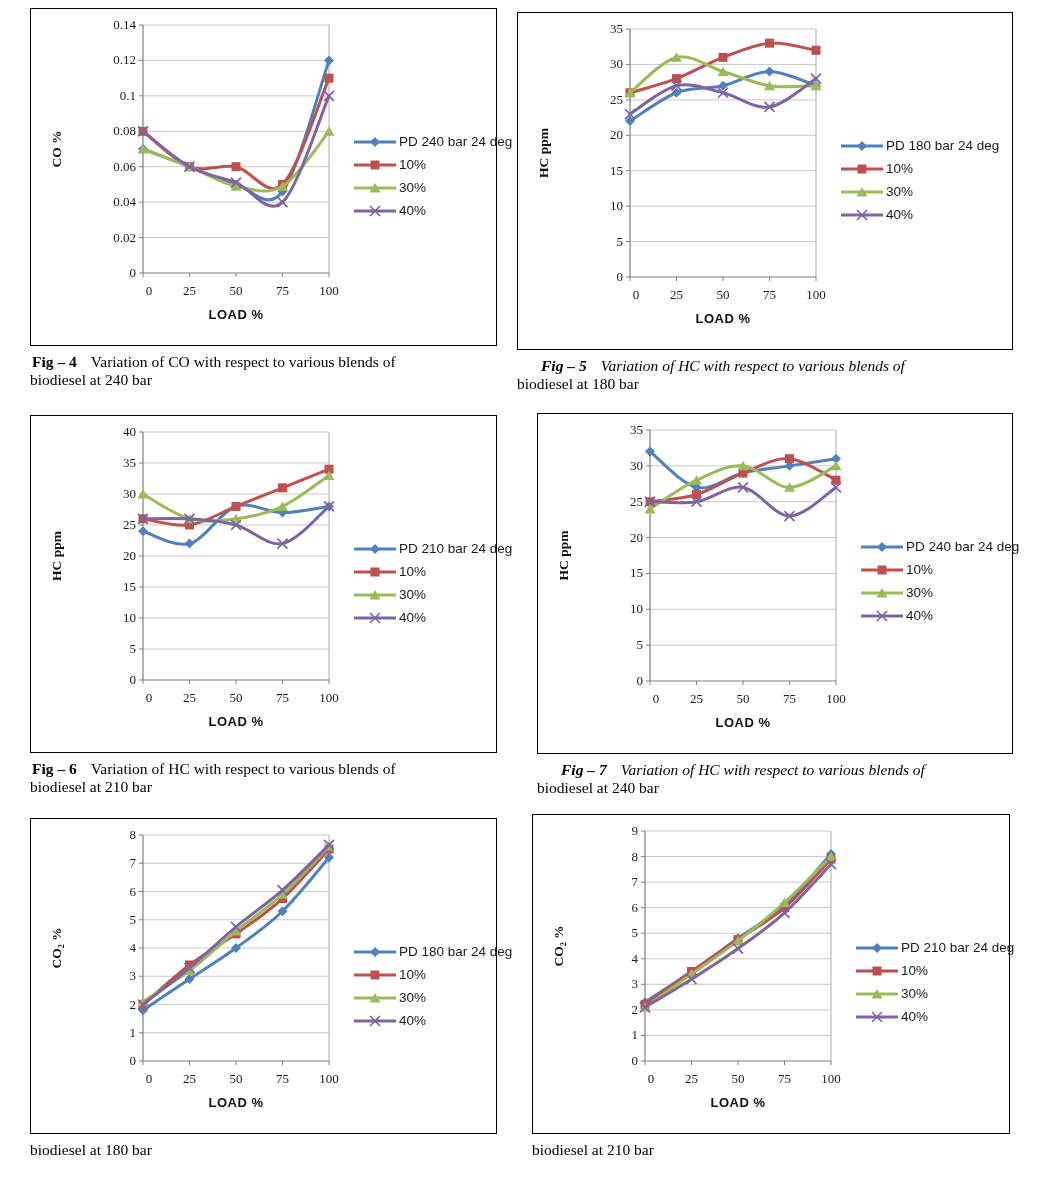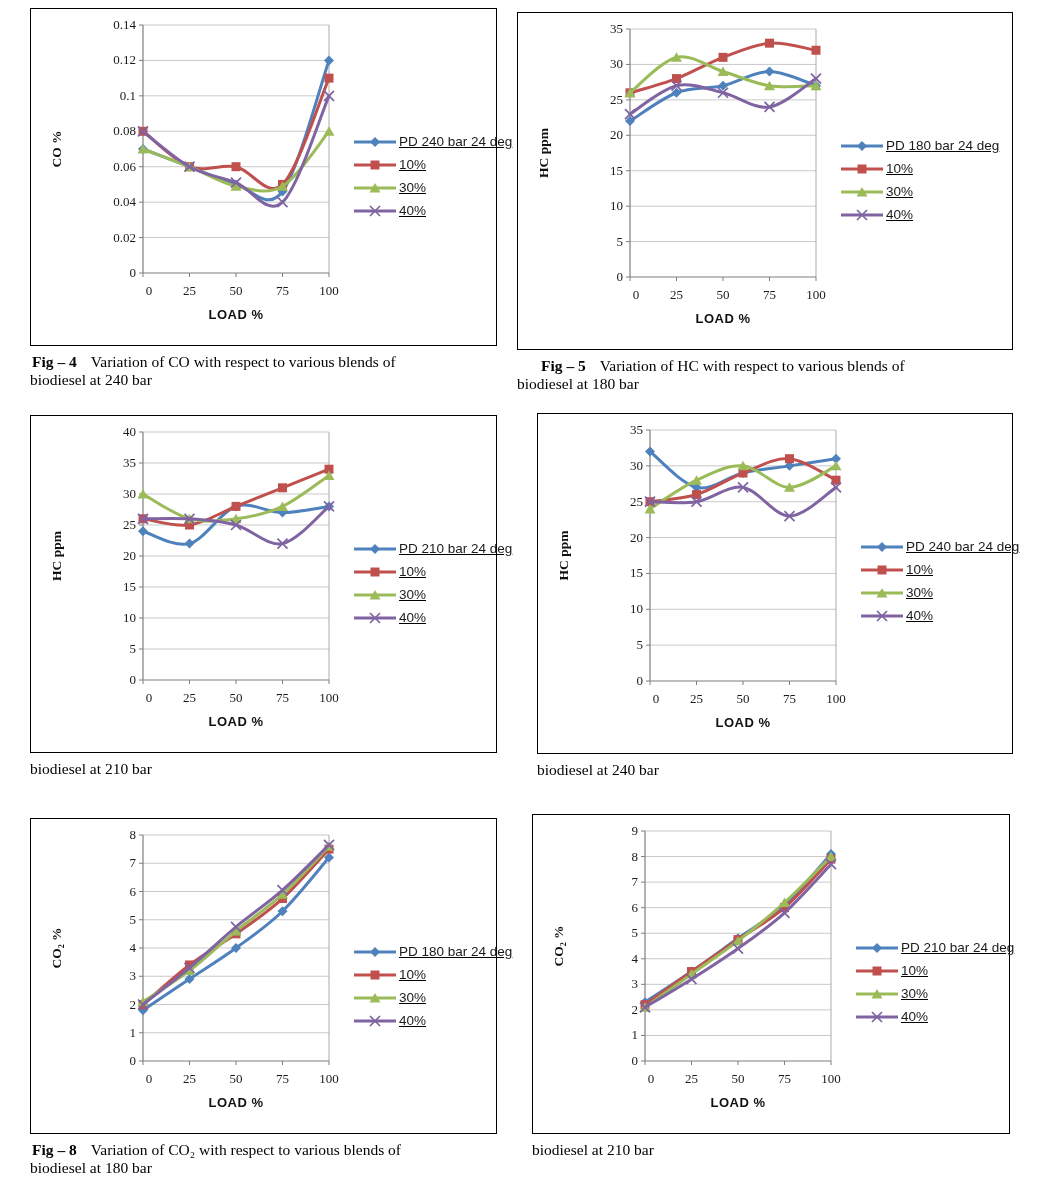--- a/index.html
+++ b/index.html
@@ -1,28 +1,28 @@
 <!DOCTYPE html>
 <html><head>
 <meta charset="utf-8">
 <style>
   html,body{margin:0;padding:0;background:#ffffff;}
   .stage{position:relative;width:1045px;height:1183px;background:#fff;overflow:hidden;}
   .chart-figure{position:absolute;margin:0;padding:0;}
   .panel{position:relative;border:1.5px solid #000;background:#fff;box-sizing:border-box;}
   svg.plot{position:absolute;left:0;top:0;}
-  .legend{position:absolute;left:322px;top:121px;display:flex;flex-direction:column;text-decoration:underline;}
+  .legend{position:absolute;left:322px;top:121px;display:flex;flex-direction:column;}
   .legend-item{display:flex;align-items:center;height:23px;white-space:nowrap;}
   .legend-label{font:13.5px "Liberation Sans","DejaVu Sans",sans-serif;color:#1a1a1a;margin-left:2px;}
   .tick{font:13px "Liberation Serif","DejaVu Serif",serif;fill:#1a1a1a;}
   .xtitle{font:bold 13px "Liberation Sans","DejaVu Sans",sans-serif;fill:#111;letter-spacing:.5px;}
   .ytitle{font:bold 13.5px "Liberation Serif","DejaVu Serif",serif;fill:#111;}
   .caption{margin-top:7px;font:15.5px "Liberation Serif","DejaVu Serif",serif;color:#000;}
   .cap1{padding-left:2px;}
-  .cap-indent .cap1{padding-left:24px;}
+  .cap-indent .cap1{padding-left:24px;font-style:italic;}
   .figlab{font-weight:bold;margin-right:14px;}
   .cap2{text-align:left;}
 </style>
 </head>
 <body>
 
 <div class="stage">
 
   <figure class="chart-figure" style="left:30px;top:8px;width:467px;">
     <div class="panel" style="width:467px;height:338px;">
@@ -324,20 +324,21 @@
           <div class="legend-item">
             <svg width="44" height="14">
               <line x1="1" y1="7" x2="43" y2="7" stroke="#8064A2" stroke-width="3"></line>
               <path d="M17,2 L27,12 M17,12 L27,2" fill="none" stroke="#8064A2" stroke-width="1.7"></path>
             </svg>
             <span class="legend-label">40%</span>
           </div>
         </div>
     </div>
     <figcaption class="caption">
+      <div class="cap1"><span class="figlab">Fig – 6</span><span>Variation of HC with respect to various blends of</span></div>
       <div class="cap2">biodiesel at 210 bar</div>
     </figcaption>
   </figure>
 
   <figure class="chart-figure cap-indent" style="left:537px;top:413px;width:476px;">
     <div class="panel" style="width:476px;height:341px;">
       <svg class="plot" width="474" height="339">
           <line x1="108" y1="267" x2="112" y2="267" stroke="#7f7f7f" stroke-width="1"></line>
           <text x="105" y="271" text-anchor="end" class="tick">0</text>
           <line x1="112" y1="231.14285714285714" x2="298" y2="231.14285714285714" stroke="#c9c9c9" stroke-width="1"></line>
@@ -426,20 +427,21 @@
           <div class="legend-item">
             <svg width="44" height="14">
               <line x1="1" y1="7" x2="43" y2="7" stroke="#8064A2" stroke-width="3"></line>
               <path d="M17,2 L27,12 M17,12 L27,2" fill="none" stroke="#8064A2" stroke-width="1.7"></path>
             </svg>
             <span class="legend-label">40%</span>
           </div>
         </div>
     </div>
     <figcaption class="caption">
+      <div class="cap1"><span class="figlab">Fig – 7</span><span>Variation of HC with respect to various blends of</span></div>
       <div class="cap2">biodiesel at 240 bar</div>
     </figcaption>
   </figure>
 
   <figure class="chart-figure" style="left:30px;top:818px;width:467px;">
     <div class="panel" style="width:467px;height:316px;">
       <svg class="plot" width="465" height="314">
           <line x1="108" y1="242" x2="112" y2="242" stroke="#7f7f7f" stroke-width="1"></line>
           <text x="105" y="246" text-anchor="end" class="tick">0</text>
           <line x1="112" y1="213.75" x2="298" y2="213.75" stroke="#c9c9c9" stroke-width="1"></line>
@@ -531,21 +533,20 @@
           <div class="legend-item">
             <svg width="44" height="14">
               <line x1="1" y1="7" x2="43" y2="7" stroke="#8064A2" stroke-width="3"></line>
               <path d="M17,2 L27,12 M17,12 L27,2" fill="none" stroke="#8064A2" stroke-width="1.7"></path>
             </svg>
             <span class="legend-label">40%</span>
           </div>
         </div>
     </div>
     <figcaption class="caption">
-      <div class="cap1"><span class="figlab">Fig – 8</span><span>Variation of CO₂  with respect to various blends of</span></div>
       <div class="cap2">biodiesel at 180 bar</div>
     </figcaption>
   </figure>
 
   <figure class="chart-figure cap-indent" style="left:532px;top:814px;width:478px;">
     <div class="panel" style="width:478px;height:320px;">
       <svg class="plot" width="476" height="318">
           <line x1="108" y1="246" x2="112" y2="246" stroke="#7f7f7f" stroke-width="1"></line>
           <text x="105" y="250" text-anchor="end" class="tick">0</text>
           <line x1="112" y1="220.44444444444446" x2="298" y2="220.44444444444446" stroke="#c9c9c9" stroke-width="1"></line>

